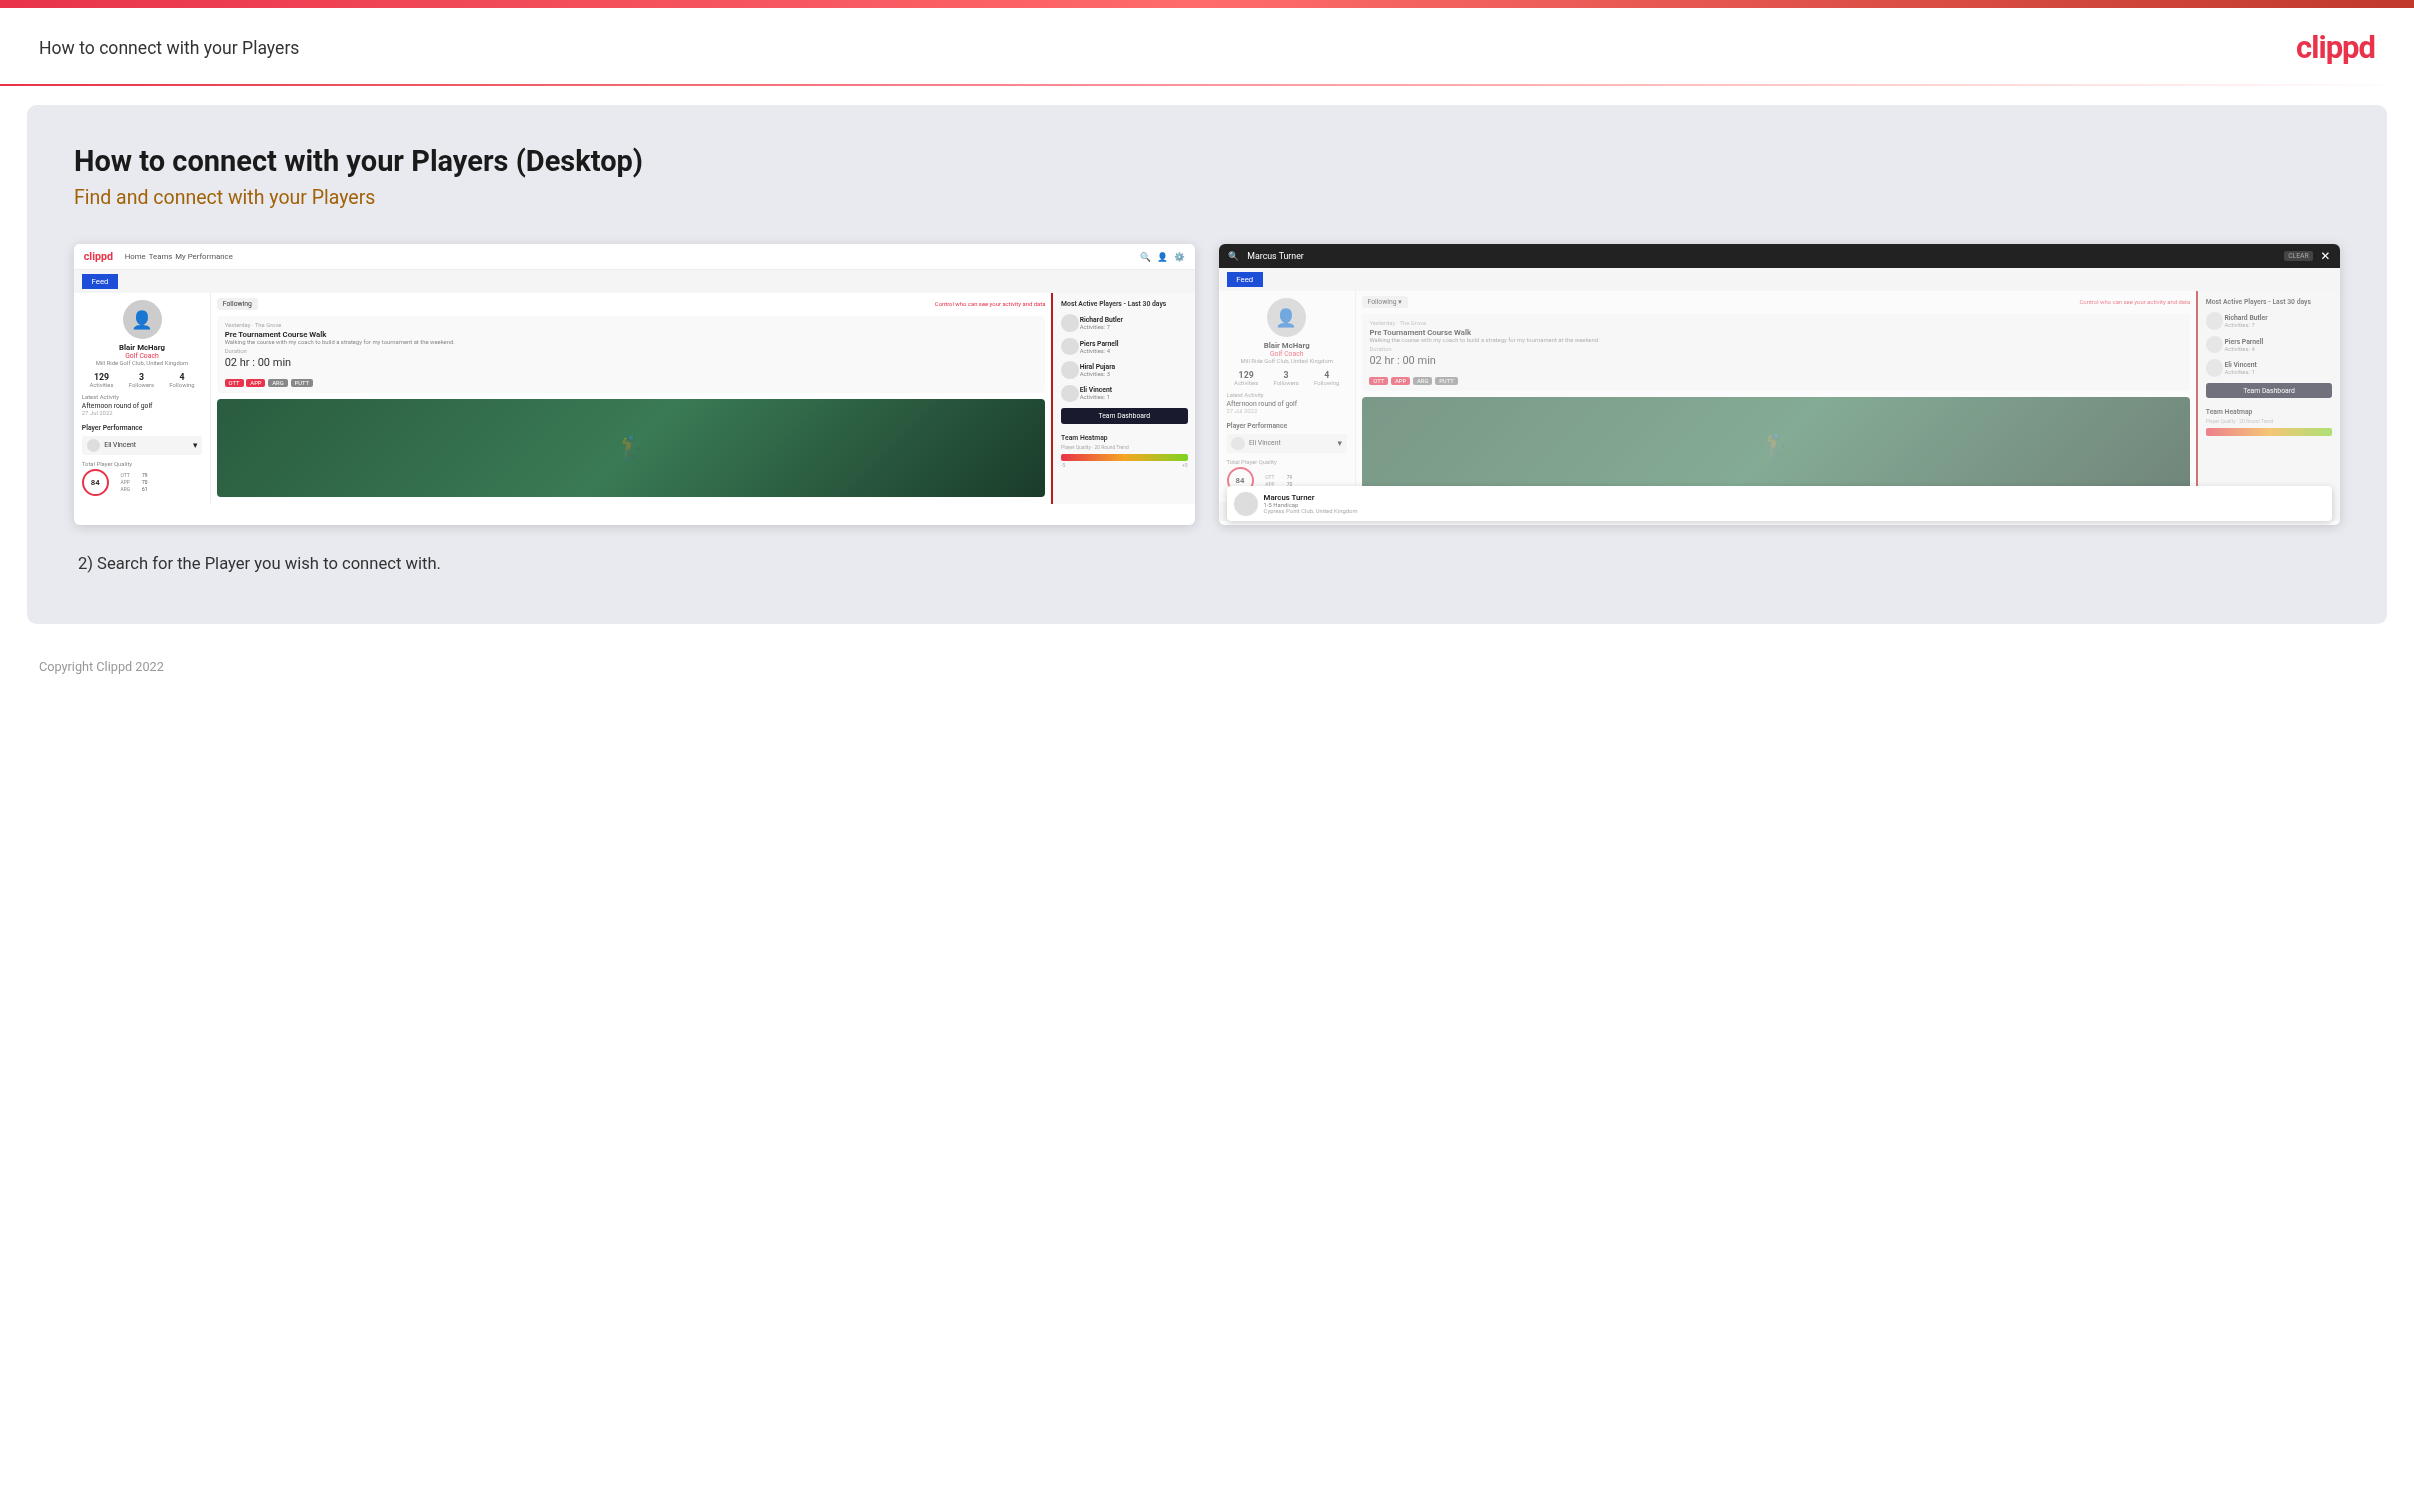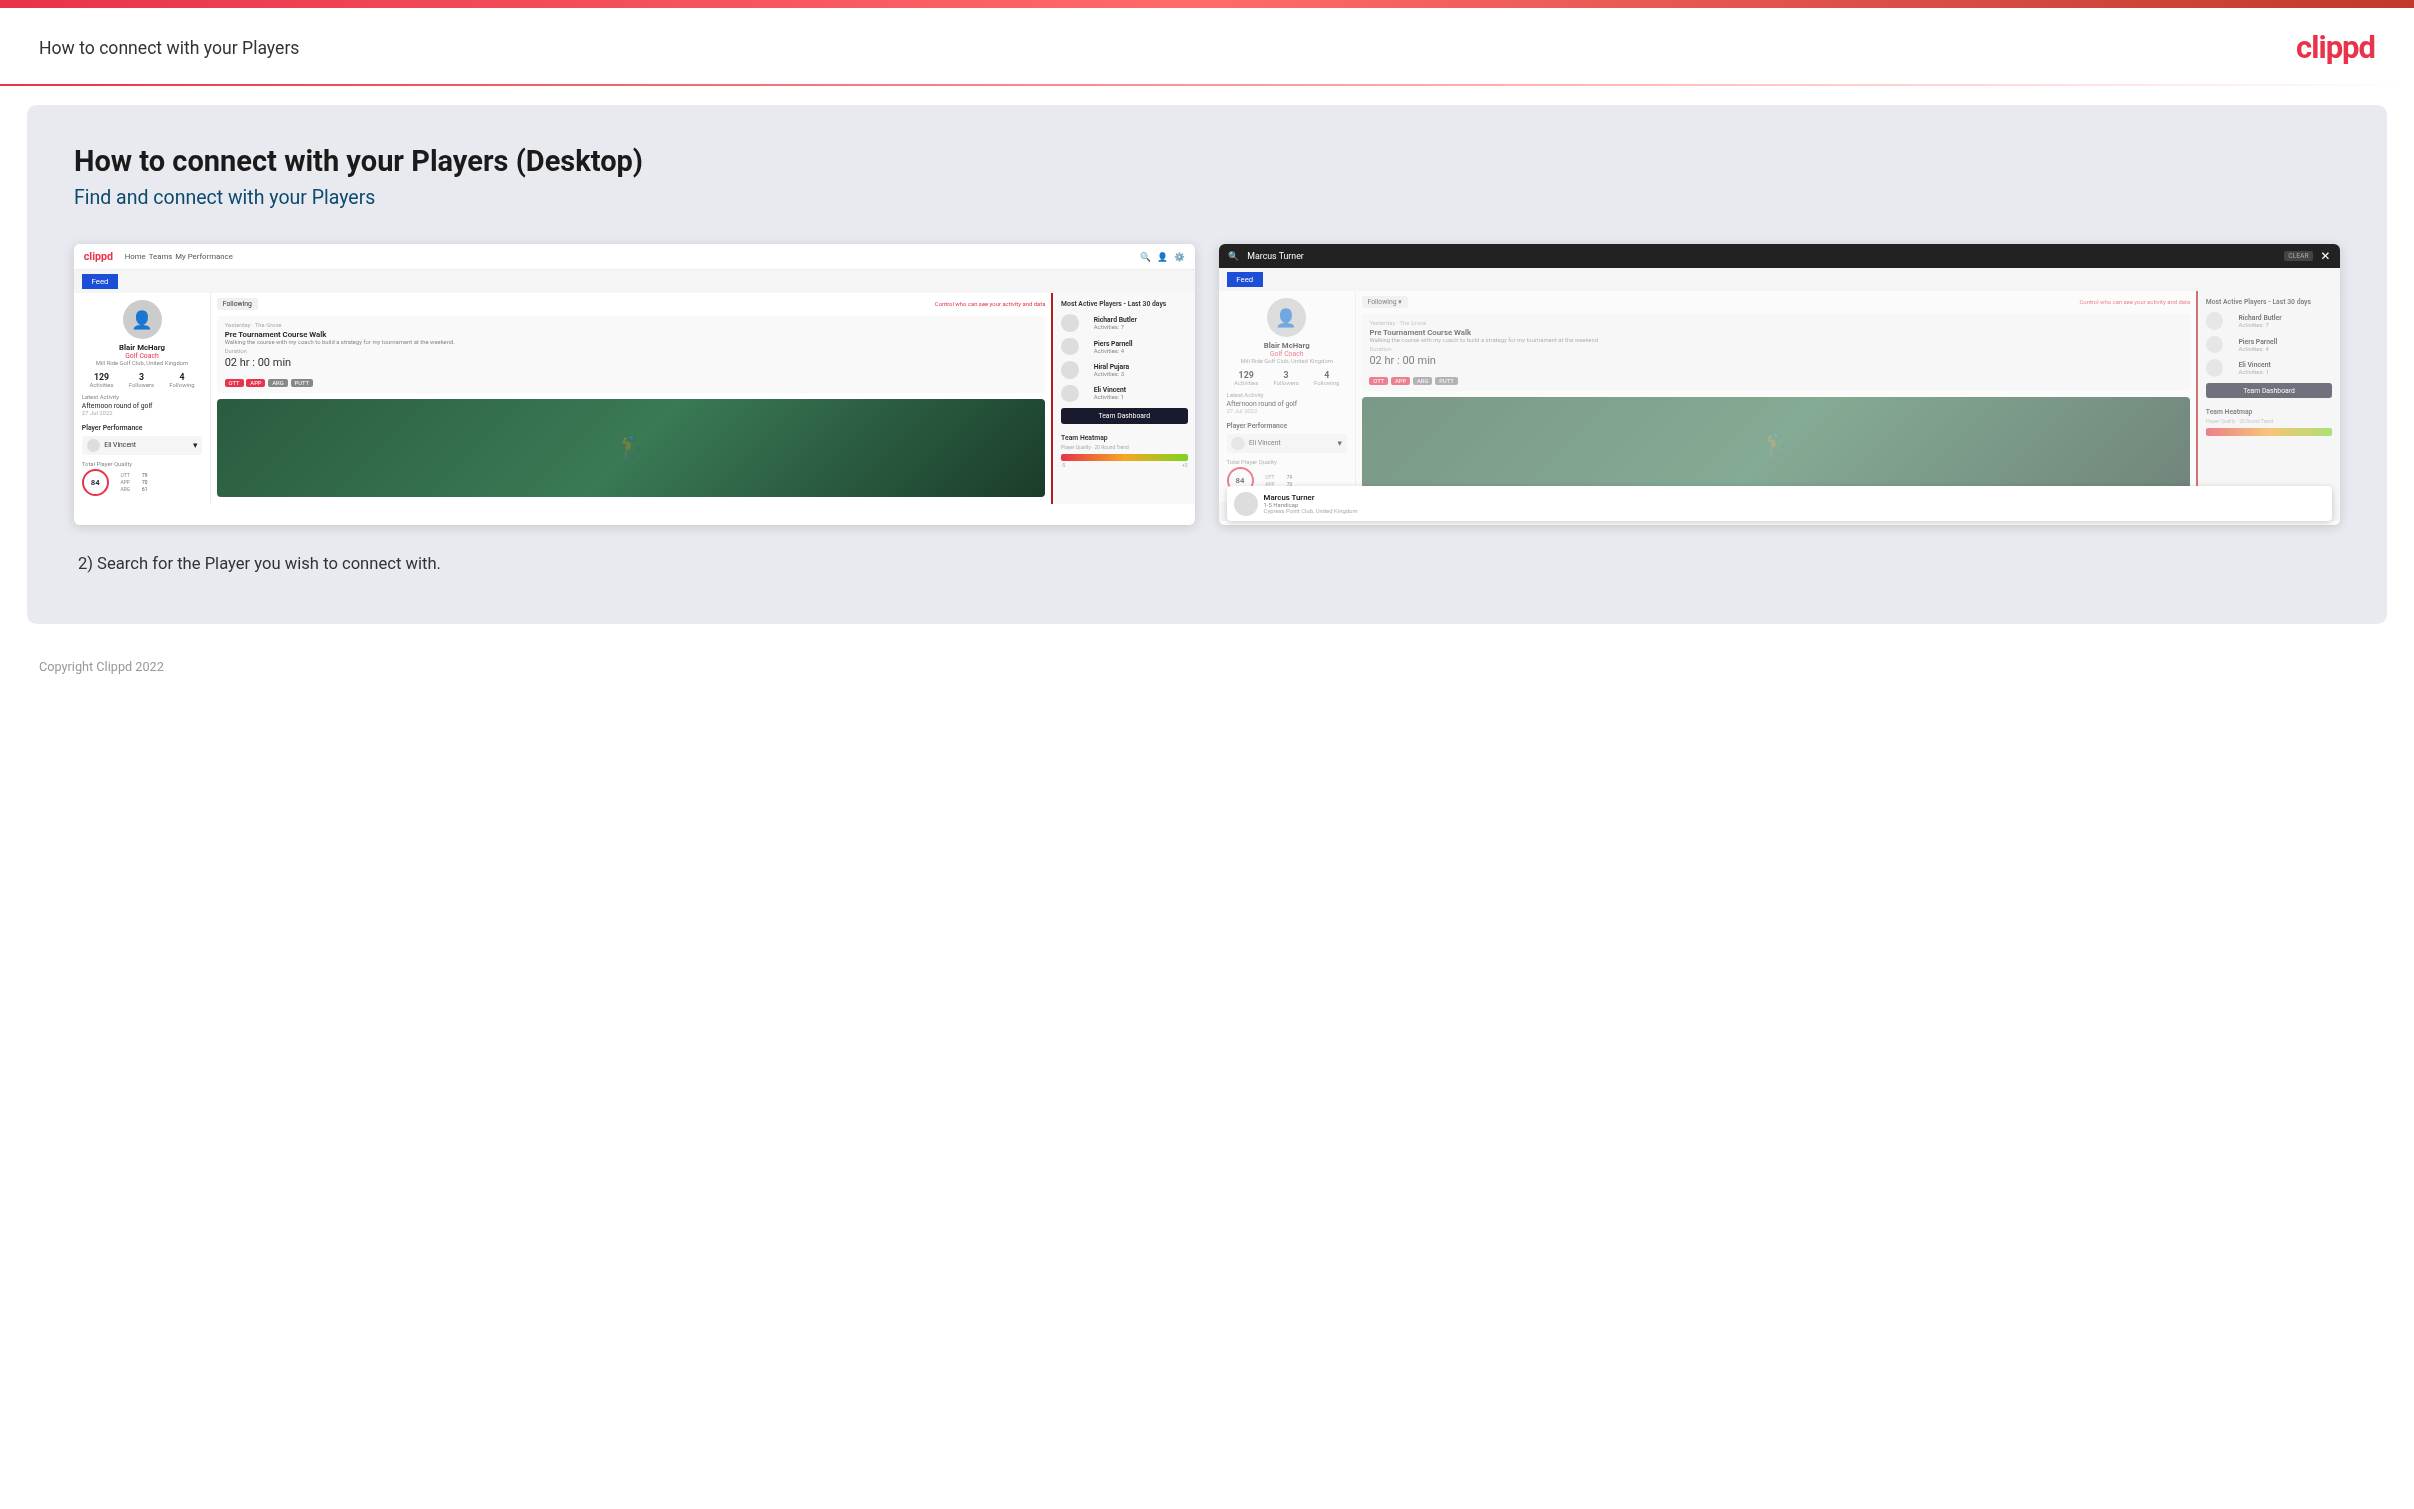--- a/index.html
+++ b/index.html
@@ -51,21 +51,21 @@
     }
 
     .main-title {
       font-size: 29px;
       font-weight: 700;
       color: #1a1a1a;
       margin-bottom: 7.8px;
     }
     .main-subtitle {
       font-size: 19.5px;
-      color: #0c4a6e;
+      color: #a16207;
       font-weight: 400;
       margin-bottom: 35px;
     }
 
     
     .screenshots-row {
       display: flex;
       gap: 23.4px;
       margin-bottom: 27px;
     }
@@ -364,21 +364,21 @@
     }
     .mock-active-players-title {
       font-size: 6.8px;
       font-weight: 600;
       color: #333;
       margin-bottom: 5.9px;
     }
     .mock-player-item {
       display: flex;
       align-items: center;
-      gap: 15px;
+      gap: 1px;
       margin-bottom: 5.9px;
     }
     .mock-player-item-avatar {
       width: 17.6px;
       height: 17.6px;
       border-radius: 50%;
       background: #ddd;
       flex-shrink: 0;
     }
     .mock-player-item-name {

